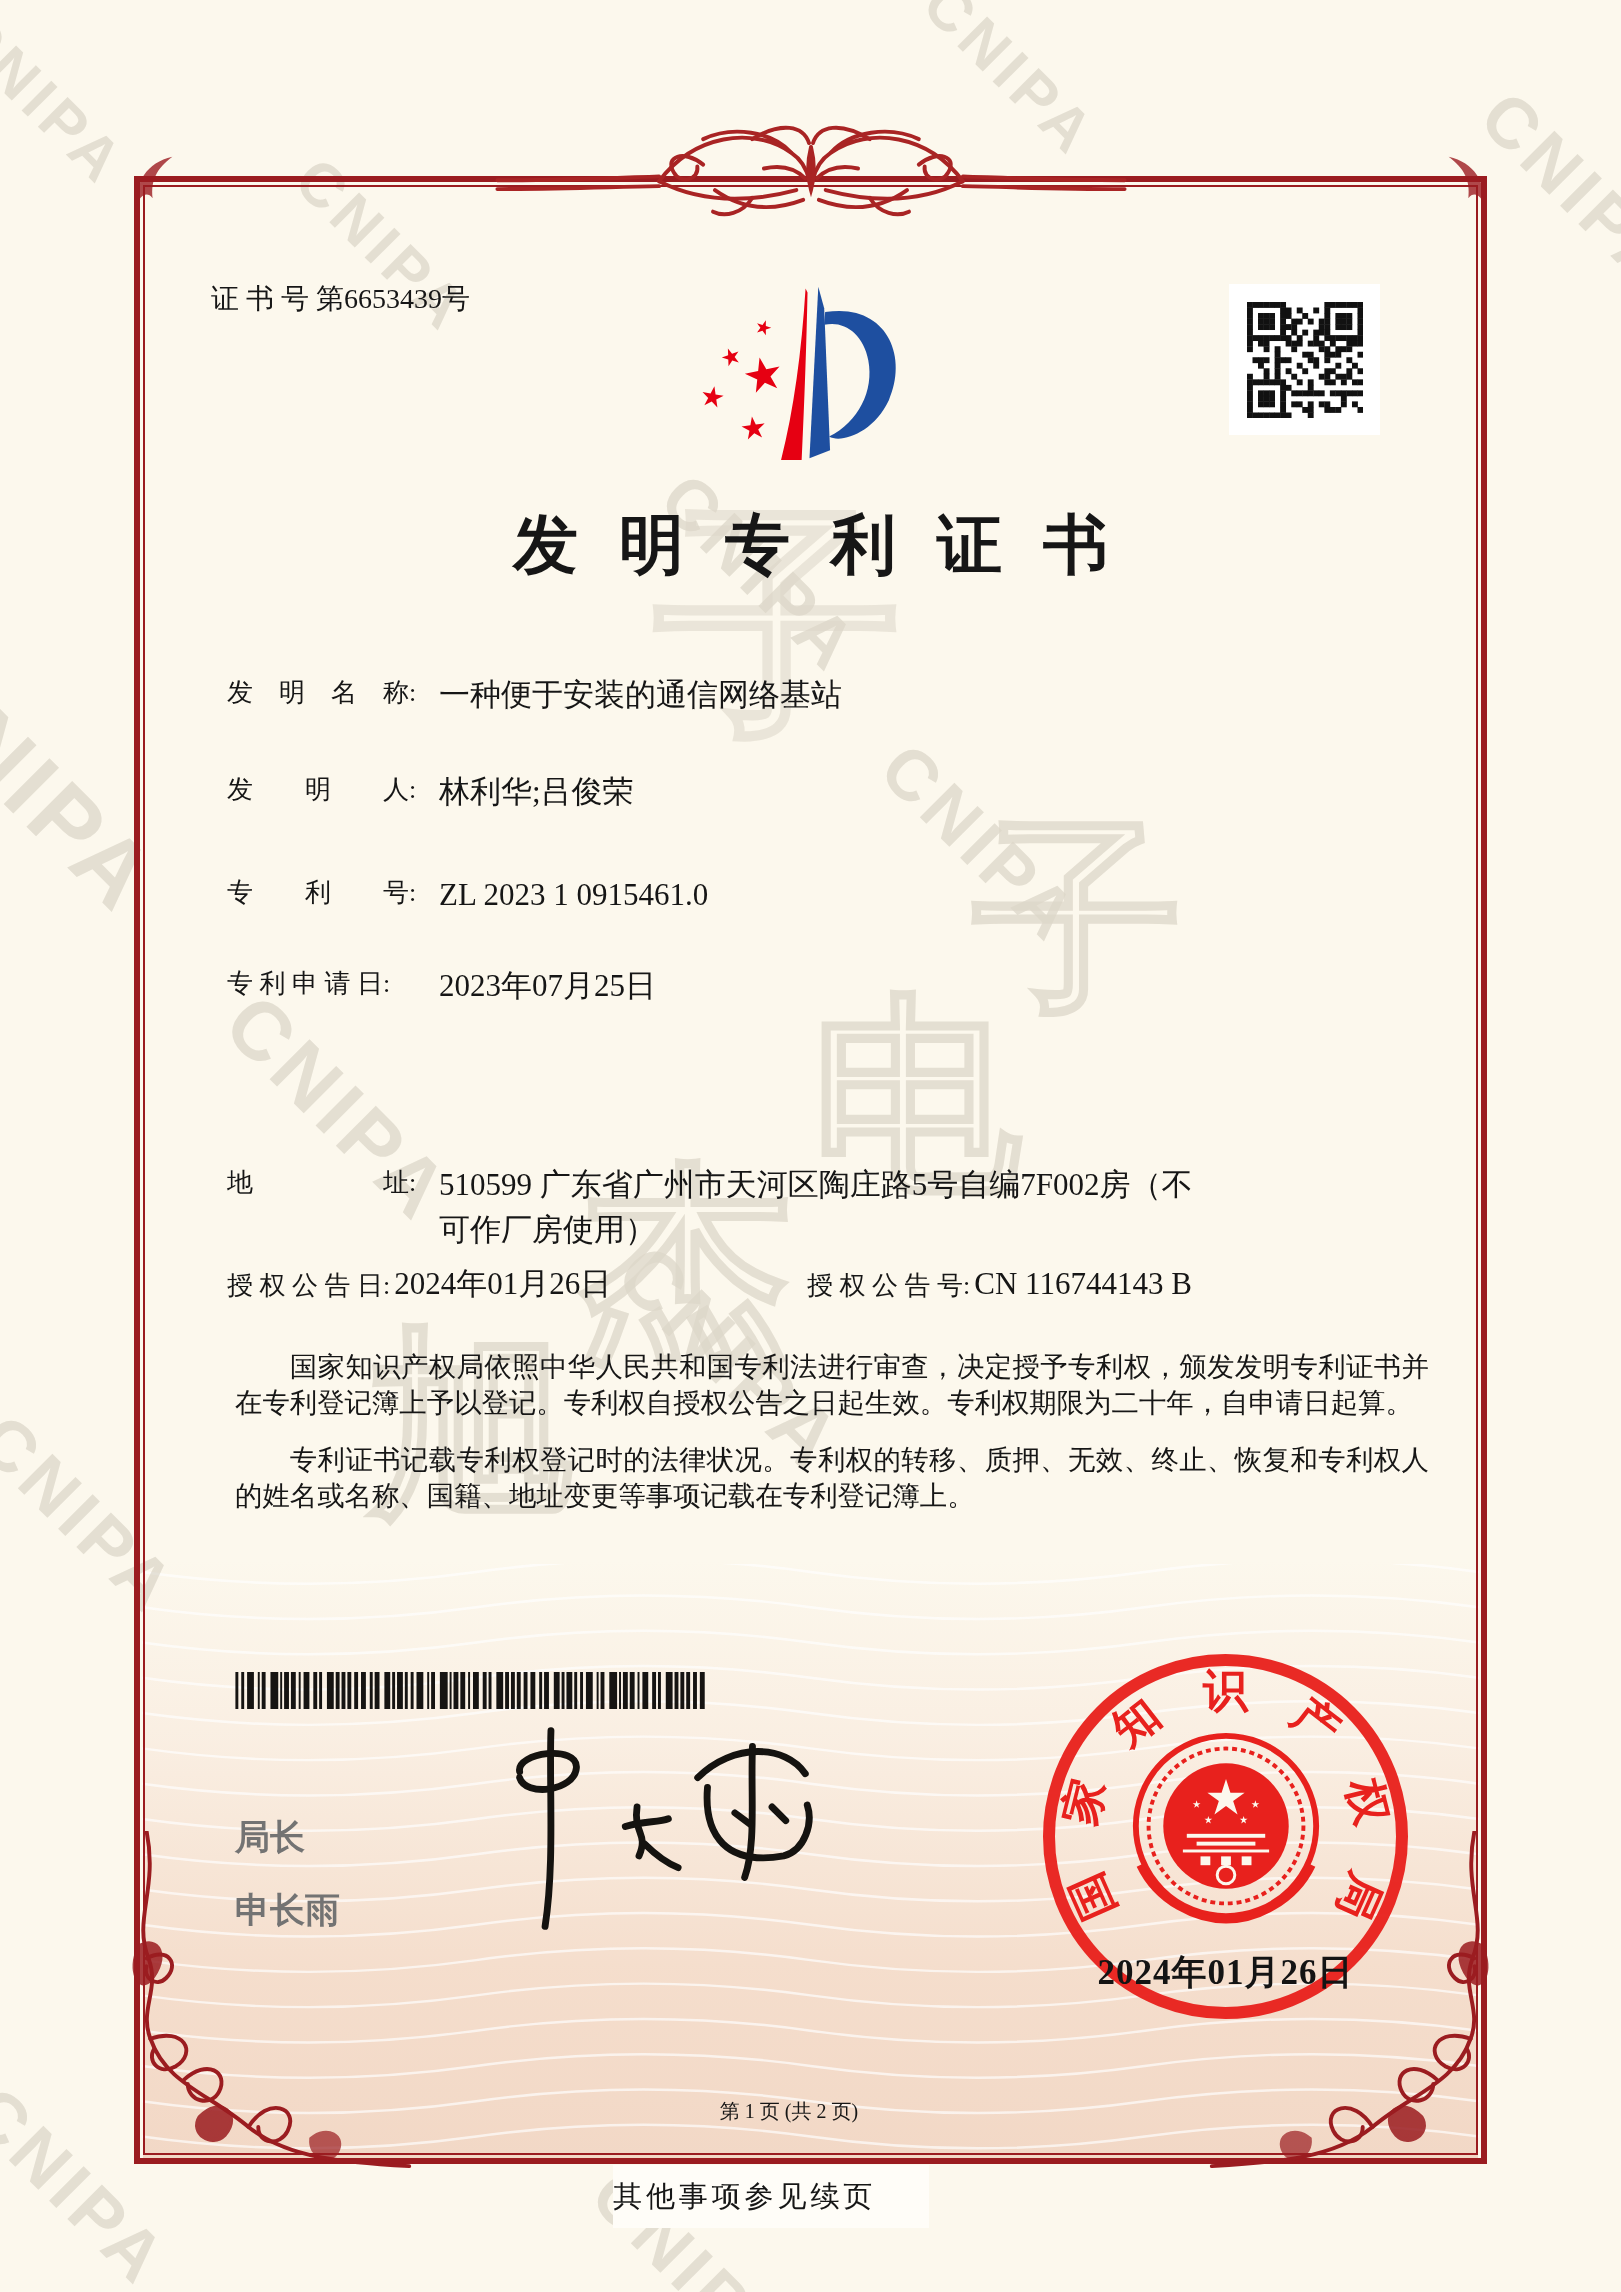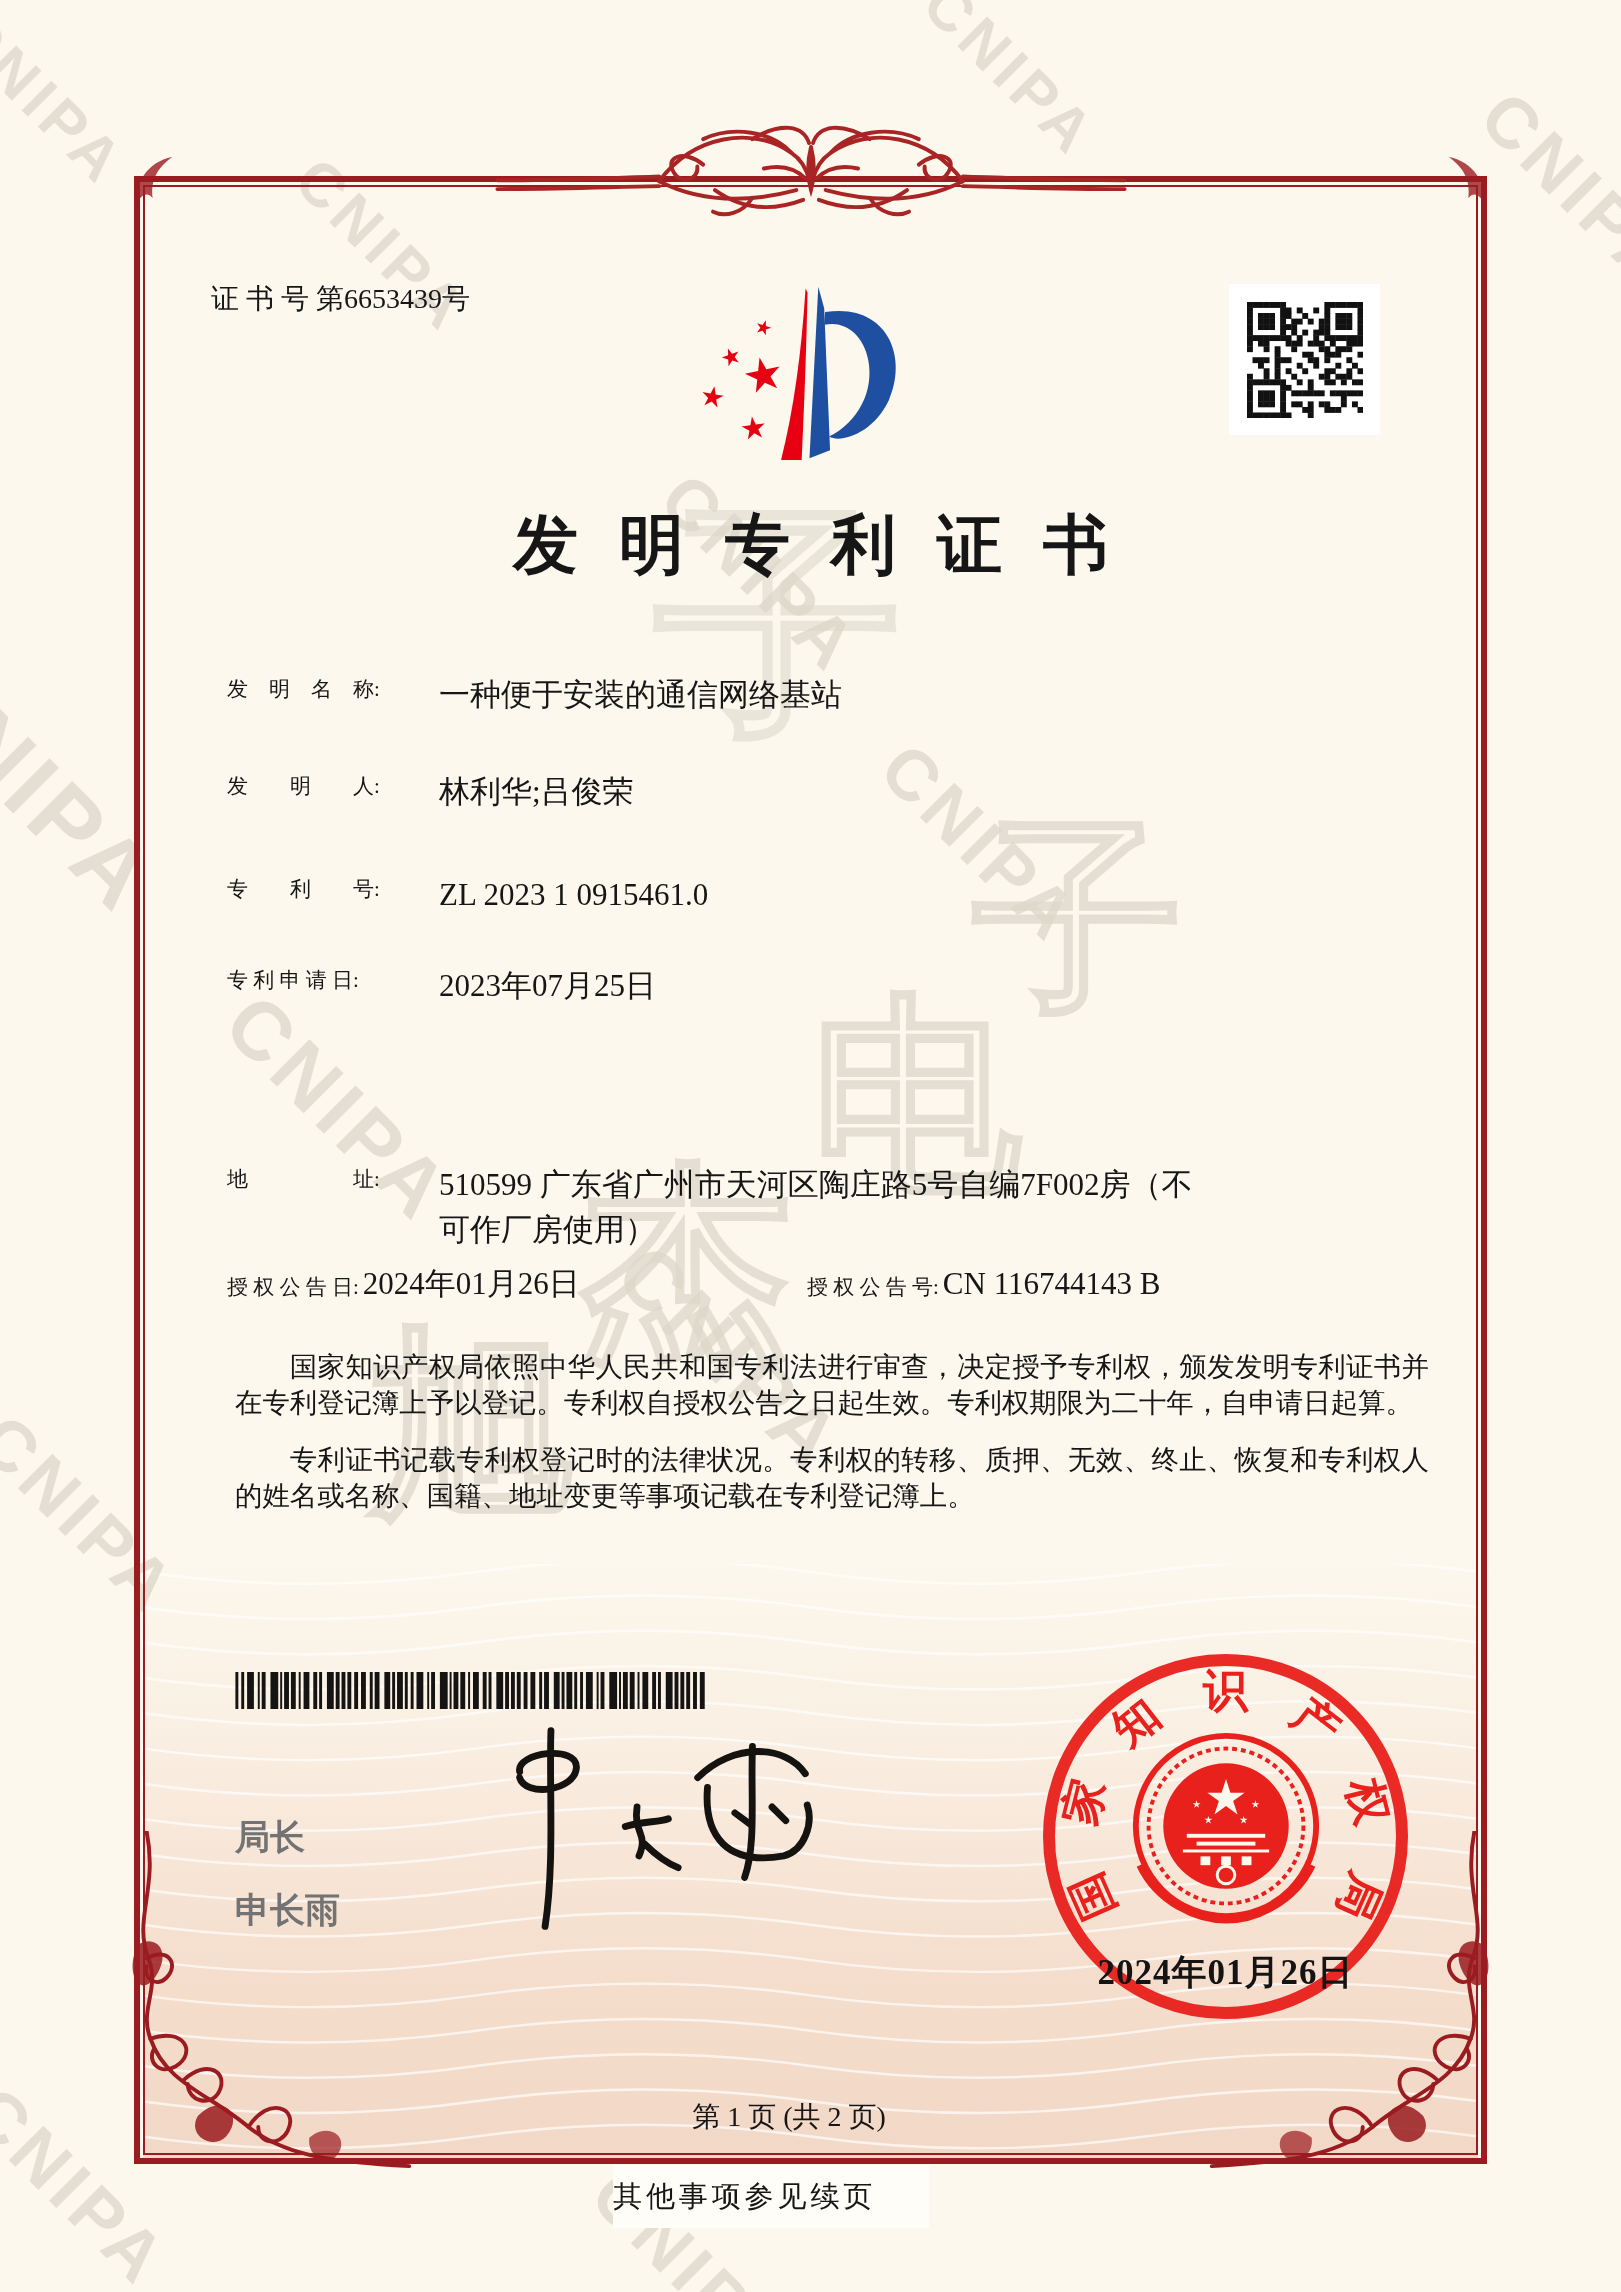--- a/index.html
+++ b/index.html
@@ -24,21 +24,21 @@
   .corner.tl{left:127px;top:147px;}
   .corner.tr{right:127px;top:147px;transform:scaleX(-1);}
   
   .cert-no{position:absolute;left:211px;top:280px;font-size:28px;white-space:pre;z-index:5;}
   .logo{position:absolute;left:686px;top:263px;z-index:5;}
   .qr-box{position:absolute;left:1229px;top:284px;width:151px;height:151px;background:#fff;z-index:5;}
   .qr-box svg{position:absolute;left:17.6px;top:17.6px;}
   .doc-title{position:absolute;left:0;width:1621px;top:501px;text-align:center;font-size:65px;
              font-weight:600;letter-spacing:41px;text-indent:41px;z-index:5;white-space:nowrap;}
   .frow{position:absolute;left:227px;z-index:5;display:flex;align-items:flex-start;}
-  .flabel{display:inline-block;width:212px;font-size:21px;white-space:pre;padding-top:2.9px;flex:none;}
+  .flabel{display:inline-block;width:212px;font-size:26px;white-space:pre;padding-top:2.9px;flex:none;}
   .fvalue{font-size:31px;line-height:45px;}
   .fvalue.addr{width:784px;}
   .grant{position:absolute;left:227px;top:1261px;z-index:5;width:1215px;}
   .grant .g2{position:absolute;left:580px;top:0;}
   .legal{position:absolute;left:235px;top:1349px;width:1194px;z-index:5;font-size:27.4px;
          line-height:36px;text-align:justify;}
   .legal p{margin:0;text-indent:2em;}
   .legal p + p{margin-top:20.6px;}
   .barcode{position:absolute;left:234px;top:1672px;z-index:5;}
   .director{position:absolute;left:235px;top:1814px;z-index:5;font-family:"Liberation Sans","DejaVu Sans",sans-serif;
@@ -47,21 +47,21 @@
   .sign{position:absolute;left:490px;top:1717px;z-index:5;}
   
   .seal{position:absolute;left:1043px;top:1654px;width:365px;height:365px;z-index:6;}
   .seal-ring{position:absolute;inset:0;border:12.7px solid #e8211d;border-radius:50%;opacity:.96;}
   .seal-char{position:absolute;left:50%;top:50%;font-size:45px;font-weight:700;color:#e8211d;
              transform:translate(-50%,-50%) rotate(var(--a)) translateY(-146px);}
   .emblem{position:absolute;left:50%;top:47%;transform:translate(-50%,-50%);}
   .seal-date{position:absolute;left:0;right:0;top:295px;text-align:center;font-size:35px;
              font-weight:700;color:#141414;letter-spacing:1px;z-index:7;}
   
-  .page-info{position:absolute;left:0;width:1578px;top:2098px;text-align:center;font-size:28px;z-index:5;}
+  .page-info{position:absolute;left:0;width:1578px;top:2098px;text-align:center;font-size:20px;z-index:5;}
   .cont-box{position:absolute;left:613px;top:2165px;width:316px;height:63px;background:#fffdf8;z-index:5;
             display:flex;align-items:center;}
   .cont-box span{font-size:29px;letter-spacing:3.9px;}
 </style>
 </head>
 <body>
 
 <div class="page">
 
   <div class="tint"></div>

